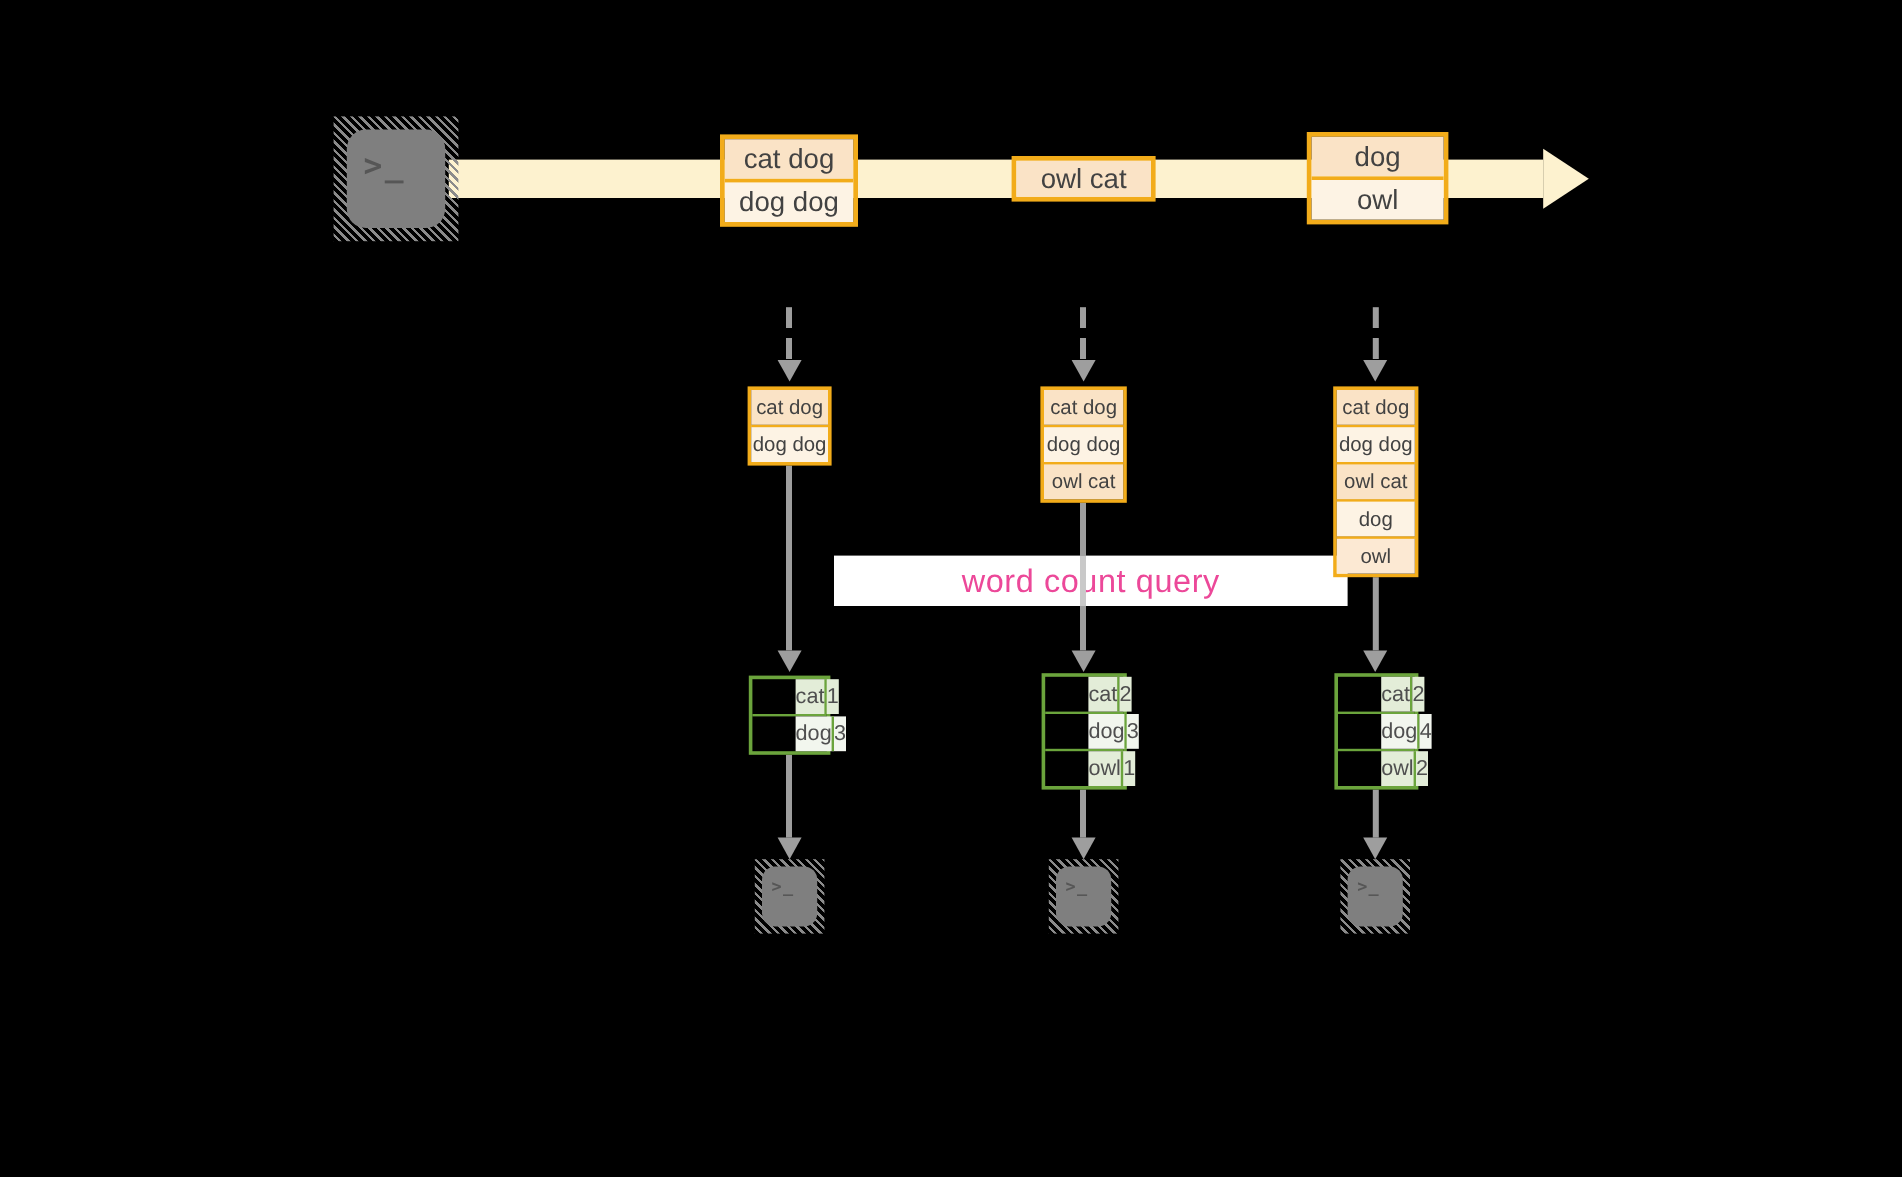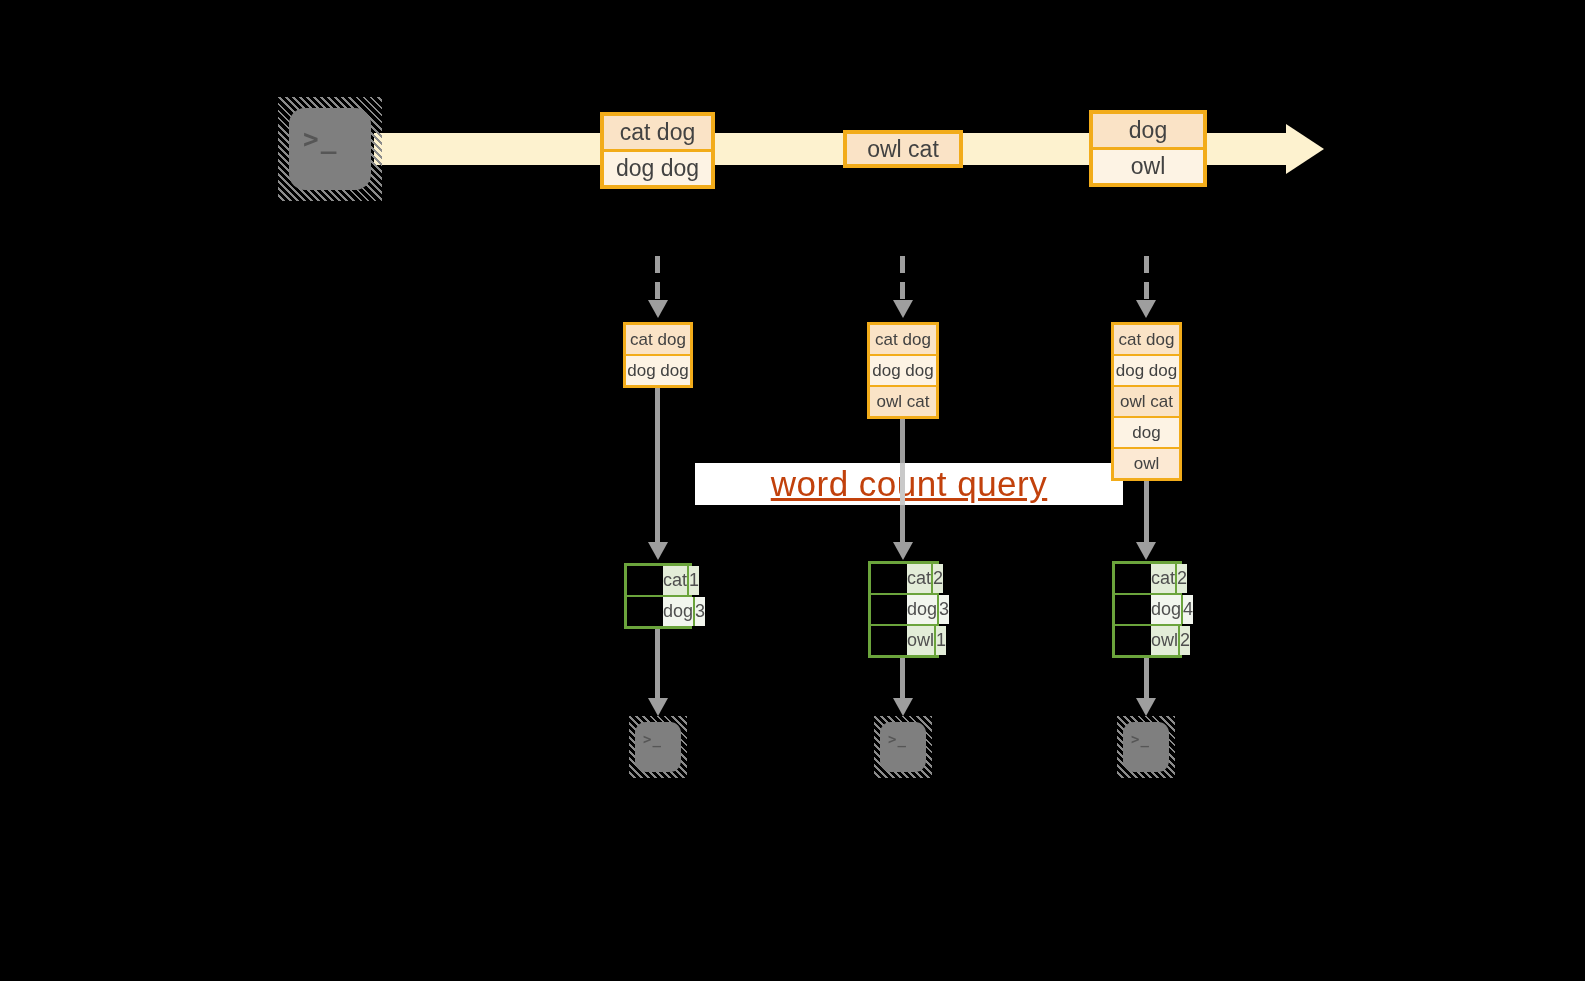--- a/index.html
+++ b/index.html
@@ -52,21 +52,21 @@
   
   .vdash{position:absolute;width:5px;z-index:1;
     background:repeating-linear-gradient(to bottom, var(--arrow-gray) 0 17px, transparent 17px 26px);}
   .vline{position:absolute;width:5px;background:var(--arrow-gray);z-index:1;}
   .vline.onwhite{background:var(--arrow-gray-on-white);z-index:2;}
   .vhead{position:absolute;width:0;height:0;z-index:1;
     border-left:10px solid transparent;border-right:10px solid transparent;border-top:18px solid var(--arrow-gray);}
   
   .banner{position:absolute;left:695px;top:463px;width:428px;height:42px;background:var(--banner-bg);
     display:flex;align-items:center;justify-content:center;z-index:1;}
-  .banner span{font-size:35px;color:#c2410c;letter-spacing:0.5px;text-decoration:underline;}
+  .banner span{font-size:27px;color:#ec4899;letter-spacing:0.5px;}
   
   .gtable{position:absolute;border:3px solid var(--table-border);box-sizing:border-box;z-index:2;}
   .grow{display:flex;height:29px;line-height:29px;font-size:18px;color:#4f4f4f;padding-left:36px;}
   .grow + .grow{border-top:2px solid var(--table-border);}
   .gword{width:43px;text-align:center;border-right:2px solid var(--table-border);}
   .gnum{flex:1;text-align:center;}
   .g-a{background:var(--cell-green);}
   .g-b{background:var(--cell-green-light);}
 </style>
 </head>

